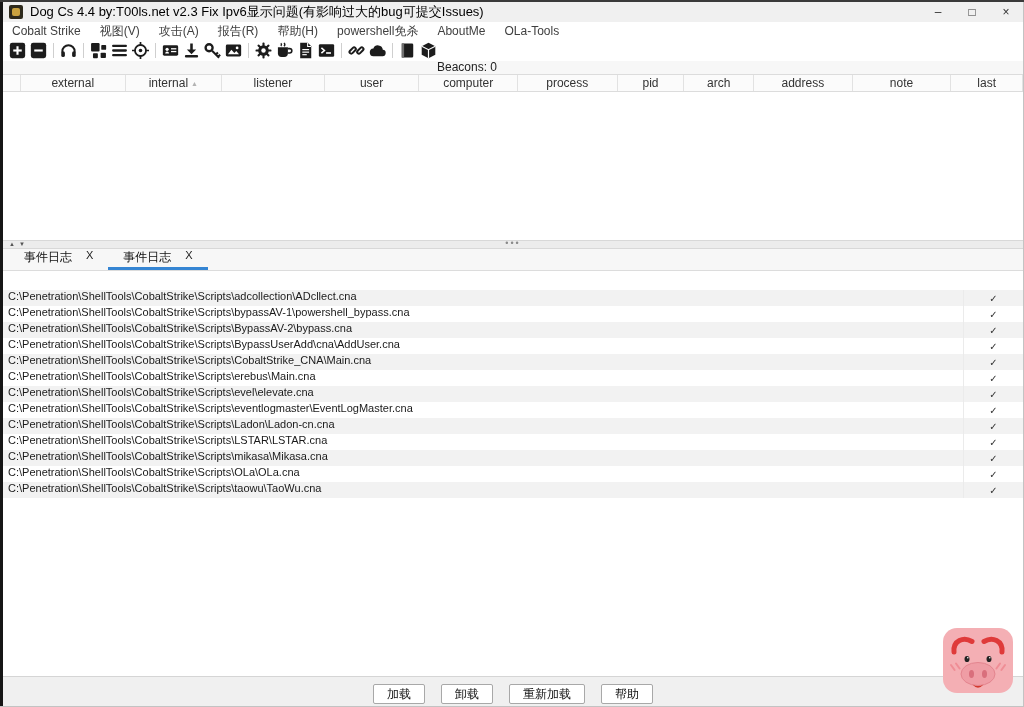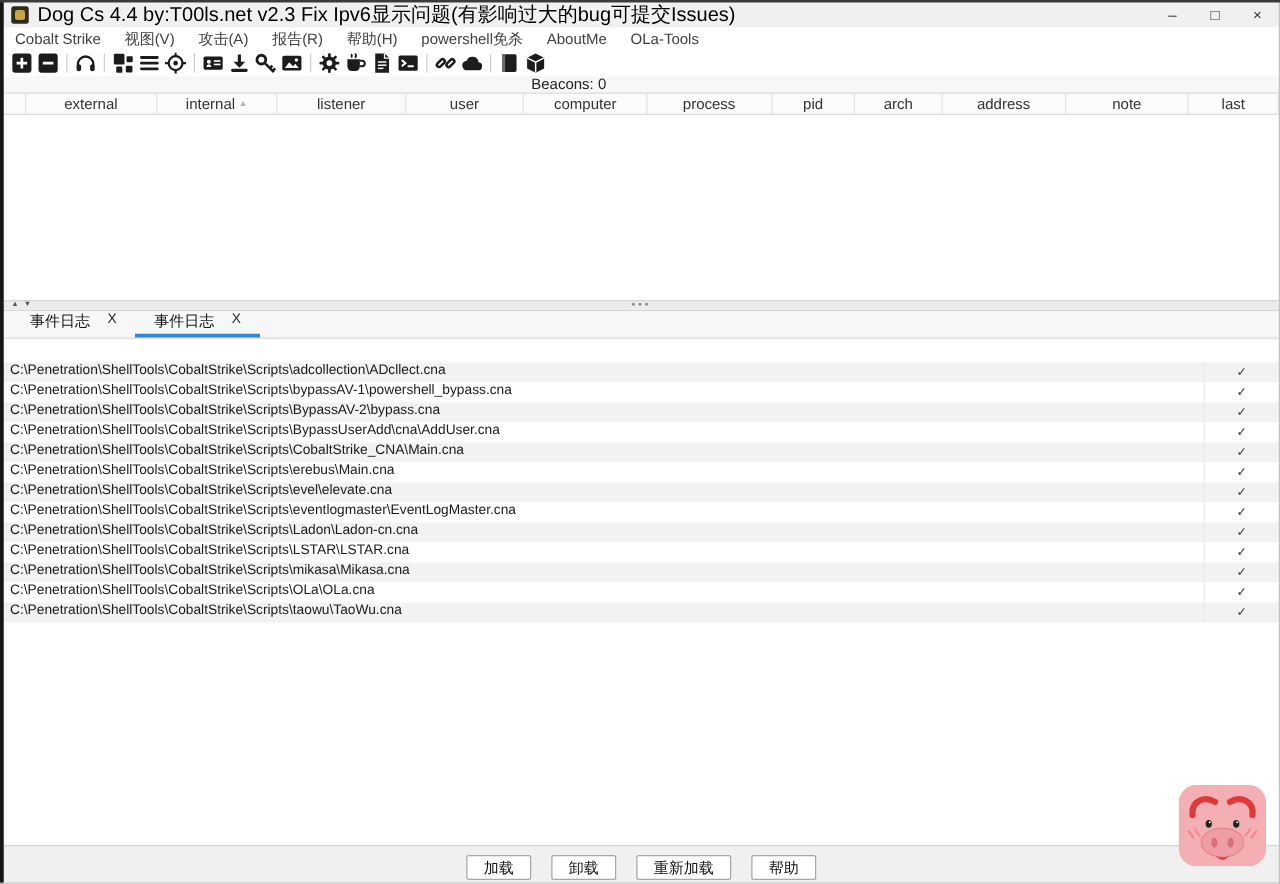--- a/index.html
+++ b/index.html
@@ -17,42 +17,42 @@
   .edge-right { position:absolute; right:0; top:0; width:1px; height:707px; background:#c3c3c3; z-index:50; }
   .edge-bottom{ position:absolute; left:0; bottom:0; width:1024px; height:1px; background:#c3c3c3; z-index:50; }
 
   
   .titlebar { position:absolute; left:3px; top:2px; width:1020px; height:20px;
     background:#f0f0f0; display:flex; align-items:center; }
   .app-icon { width:14px; height:14px; margin-left:6px; margin-right:7px;
     background:#2e2a1c; border-radius:2px; position:relative; flex:0 0 auto; }
   .app-icon::after { content:""; position:absolute; left:3px; top:3px; width:8px; height:8px;
     background:#caa23f; border-radius:2px; }
-  .title-text { font-size:16px; color:#000; white-space:nowrap; }
+  .title-text { font-size:13px; color:#000; white-space:nowrap; }
   .win-controls { margin-left:auto; display:flex; height:100%; }
   .win-btn { width:34px; height:100%; display:flex; align-items:center; justify-content:center;
     font-size:12px; color:#333; cursor:default; }
 
   
   .menubar { position:absolute; left:3px; top:22px; width:1020px; height:18px;
     background:#ffffff; display:flex; align-items:center; gap:13px; padding-left:6px; }
   .menu-item { font-size:12px; color:#404040; padding:0 3px; white-space:nowrap; }
 
   
   .toolbar { position:absolute; left:3px; top:40px; width:1020px; height:21px;
     background:#ffffff; display:flex; align-items:center; padding-left:4px; }
   .tool-btn { background:none; border:none; width:21px; height:19px;
     display:flex; align-items:center; justify-content:center; padding:0; }
   .tool-btn svg { display:block; }
   .tool-sep { width:1px; height:15px; background:#cfcfcf; margin:0 4px; }
 
   
   .beacons-strip { position:absolute; left:3px; top:61px; width:1020px; height:13px;
     background:#f7f7f7; }
-  .beacons-label { position:absolute; left:422px; top:0; font-size:12px; line-height:13px; color:#222; }
+  .beacons-label { position:absolute; left:434px; top:0; font-size:12px; line-height:13px; color:#222; }
 
   
   .beacon-header { position:absolute; left:3px; top:74px; width:1020px; height:18px;
     background:#fbfbfb; border-top:1px solid #dcdcdc; border-bottom:1px solid #dcdcdc;
     display:flex; }
   .bh-cell { height:100%; border-right:1px solid #e2e2e2; font-size:12px; color:#333;
     display:flex; align-items:center; justify-content:center; gap:3px; overflow:hidden; }
   .bh-sort { font-size:7px; color:#b3b3b3; line-height:1; }
 
   .beacon-body { position:absolute; left:3px; top:92px; width:1020px; height:148px; background:#ffffff; }

